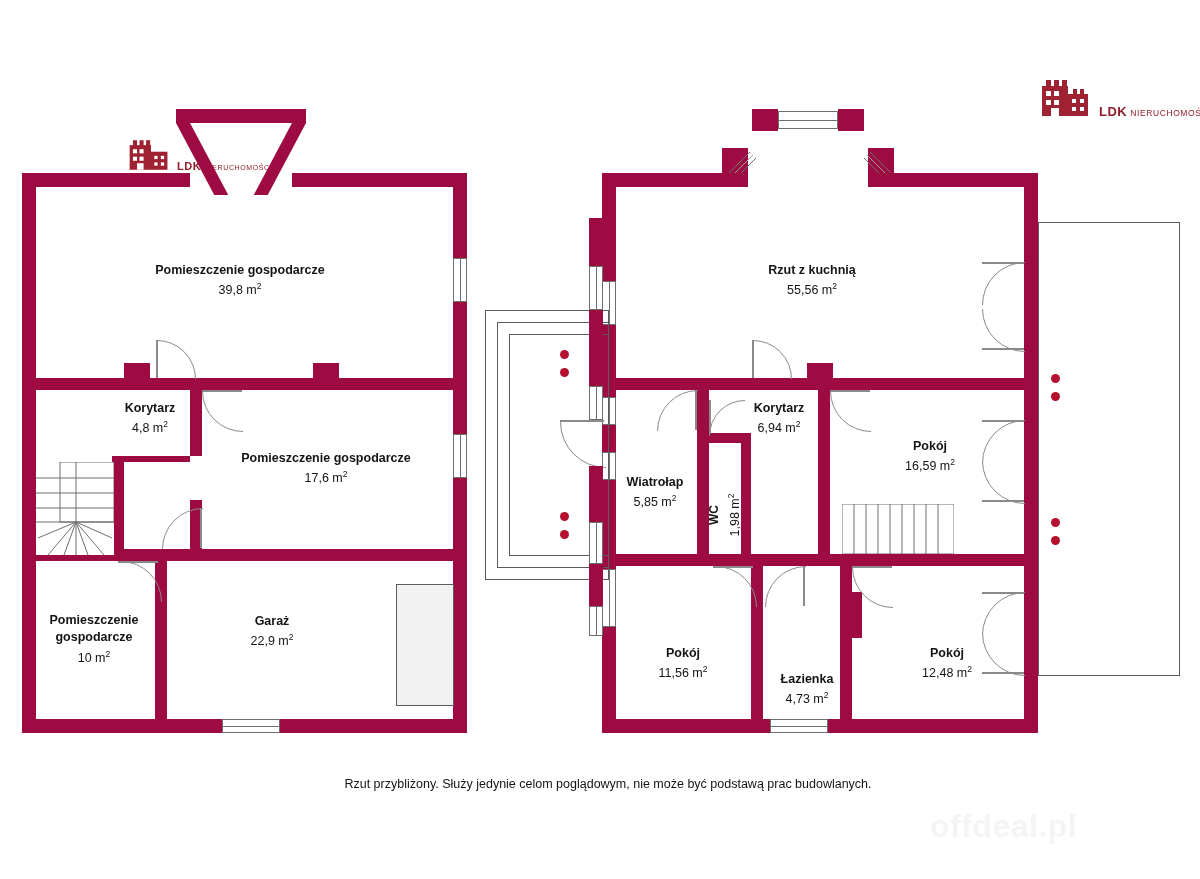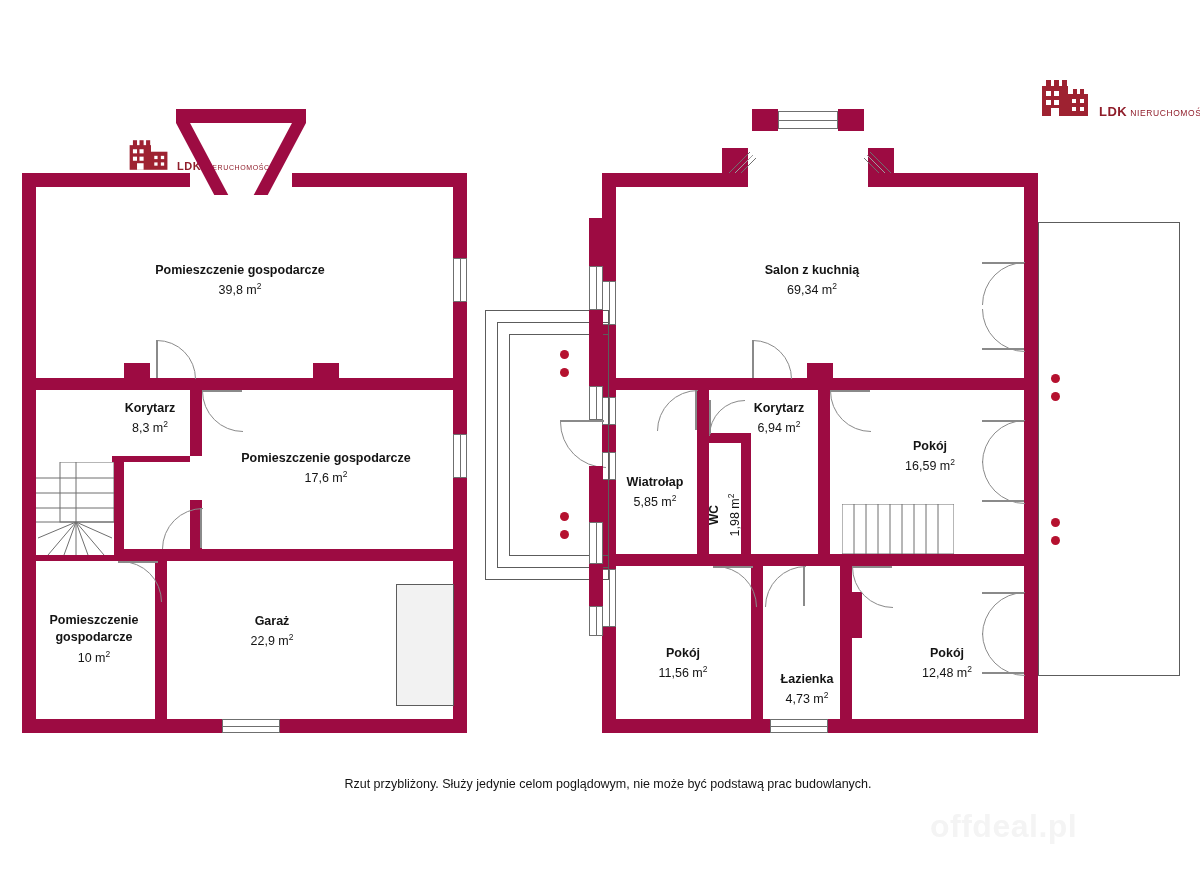--- a/index.html
+++ b/index.html
@@ -193,21 +193,21 @@
       </svg>
     </div>
 
     <div class="room" style="left:140px;top:262px;width:200px;">
       <div class="nm">Pomieszczenie gospodarcze</div>
       <div class="ar"><span>39,8 m</span><sup>2</sup></div>
     </div>
 
     <div class="room" style="left:90px;top:400px;width:120px;">
       <div class="nm">Korytarz</div>
-      <div class="ar"><span>8,3 m</span><sup>2</sup></div>
+      <div class="ar"><span>4,8 m</span><sup>2</sup></div>
     </div>
 
     <div class="room" style="left:228px;top:450px;width:196px;">
       <div class="nm">Pomieszczenie gospodarcze</div>
       <div class="ar"><span>17,6 m</span><sup>2</sup></div>
     </div>
 
     <div class="room two" style="left:34px;top:612px;width:120px;">
       <div class="nm">Pomieszczenie</div>
       <div class="nm">gospodarcze</div>
@@ -372,22 +372,22 @@
         <line x1="36" y1="0" x2="36" y2="50" stroke="#6f6f6f" stroke-width="1"></line>
         <line x1="48" y1="0" x2="48" y2="50" stroke="#6f6f6f" stroke-width="1"></line>
         <line x1="60" y1="0" x2="60" y2="50" stroke="#6f6f6f" stroke-width="1"></line>
         <line x1="72" y1="0" x2="72" y2="50" stroke="#6f6f6f" stroke-width="1"></line>
         <line x1="84" y1="0" x2="84" y2="50" stroke="#6f6f6f" stroke-width="1"></line>
         <line x1="96" y1="0" x2="96" y2="50" stroke="#6f6f6f" stroke-width="1"></line>
       </svg>
     </div>
 
     <div class="room" style="left:714px;top:262px;width:196px;">
-      <div class="nm">Salon z kuchnią</div>
-      <div class="ar"><span>69,34 m</span><sup>2</sup></div>
+      <div class="nm">Rzut z kuchnią</div>
+      <div class="ar"><span>55,56 m</span><sup>2</sup></div>
     </div>
 
     <div class="room" style="left:716px;top:400px;width:126px;">
       <div class="nm">Korytarz</div>
       <div class="ar"><span>6,94 m</span><sup>2</sup></div>
     </div>
 
     <div class="room" style="left:600px;top:474px;width:110px;">
       <div class="nm">Wiatrołap</div>
       <div class="ar"><span>5,85 m</span><sup>2</sup></div>

